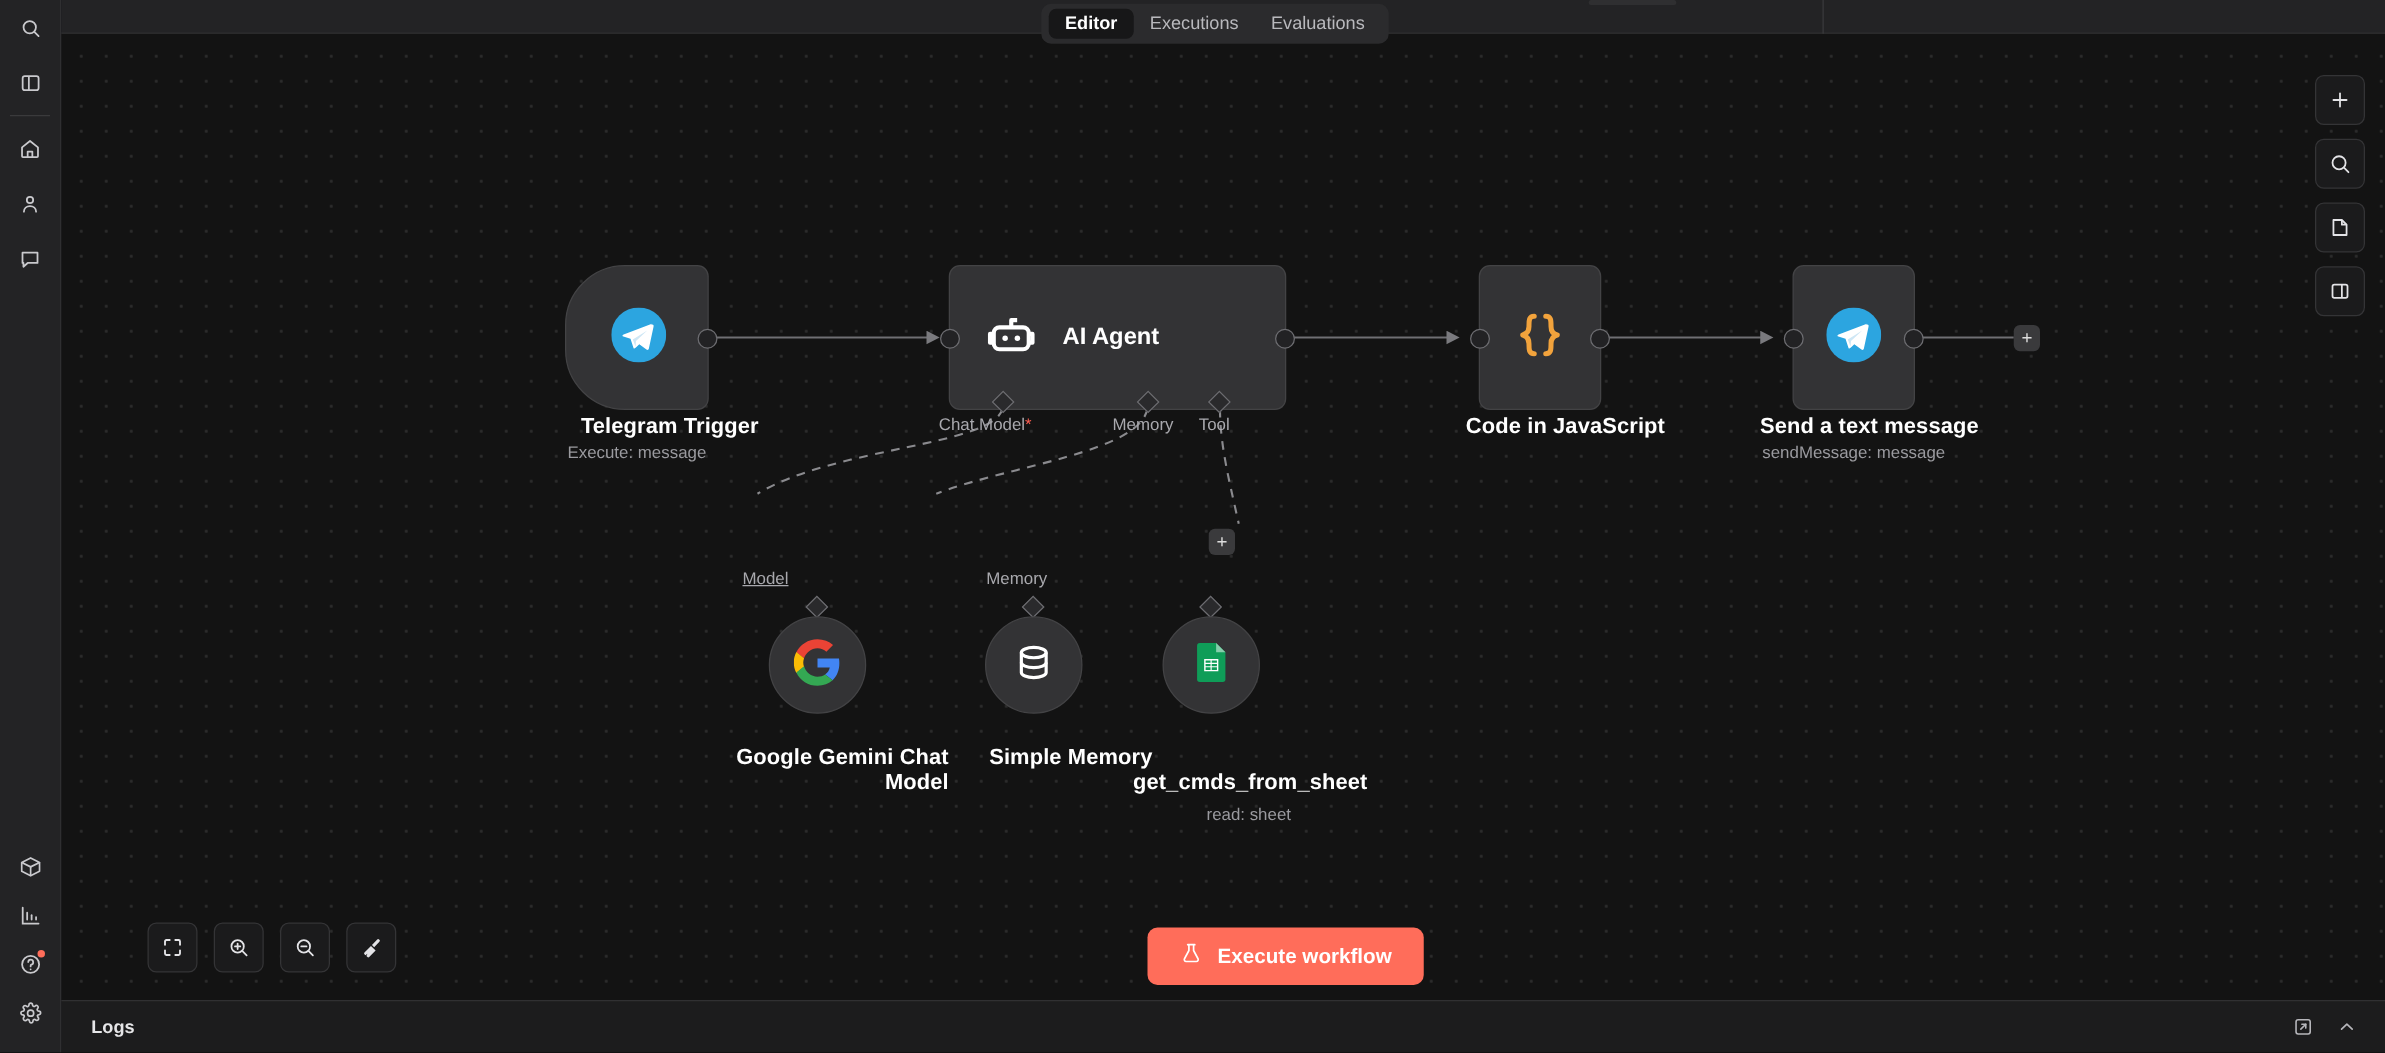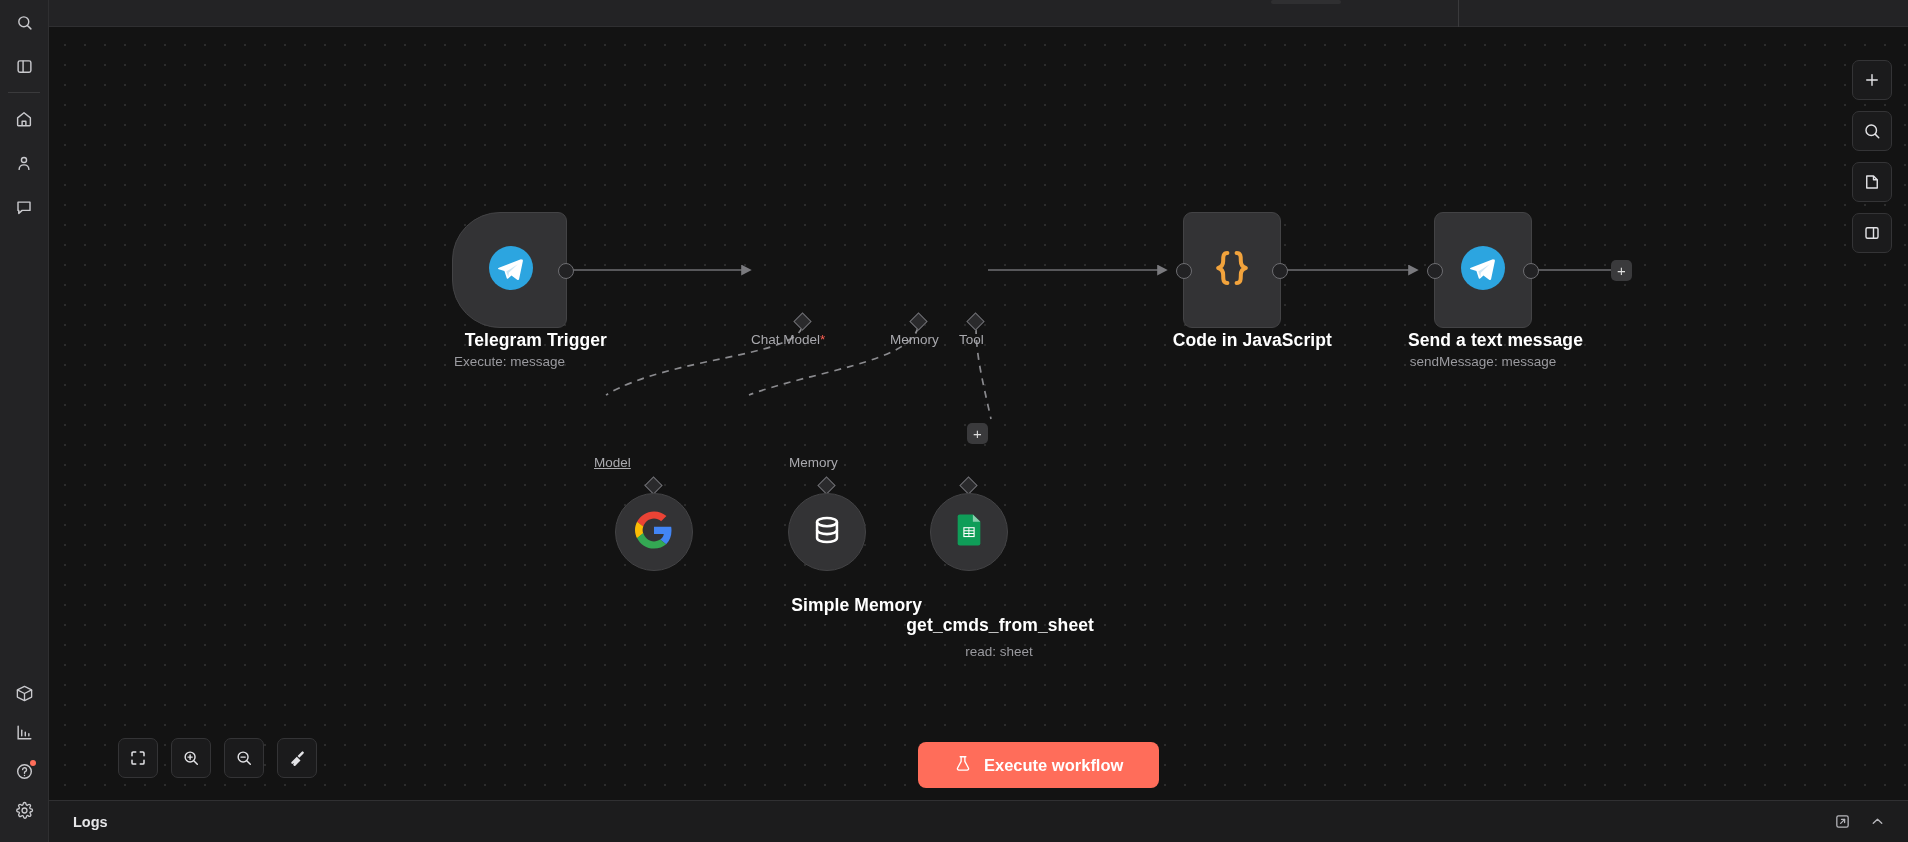--- a/index.html
+++ b/index.html
@@ -157,21 +157,21 @@
   .zt-btn {
     width: 40px; height: 40px; border-radius: 7px;
     background: #1b1b1c; border: 1px solid #343436;
     display: flex; align-items: center; justify-content: center;
     box-sizing: border-box; cursor: pointer;
   }
 
   
   #execute-btn {
     position: absolute; left: 869px; bottom: 54px;
-    height: 46px; padding: 0 36px;
+    height: 46px; padding: 0 26px;
     background: #ff6d5a; border-radius: 8px;
     display: flex; align-items: center; gap: 12px;
     color: #ffffff; font-size: 16.5px; font-weight: 600;
     cursor: pointer; border: none; z-index: 20;
   }
 
   
   #logs-bar {
     position: absolute; left: 49px; bottom: 0; right: 0; height: 42px;
     background: #1c1c1d;
@@ -278,20 +278,25 @@
         </span>
       </div>
     </div>
   </div>
 
   <div id="topbar">
     <div id="topbar-ghost"></div>
     <div id="topbar-sep"></div>
   </div>
 
+  <div id="tabs">
+    <div class="tab active">Editor</div>
+    <div class="tab">Executions</div>
+    <div class="tab">Evaluations</div>
+  </div>
 
   <div id="canvas">
 
     <svg width="1859" height="815" style="position:absolute;left:0;top:0;pointer-events:none;">
       <defs>
         <marker id="arrow" markerWidth="7" markerHeight="7" refX="4.6" refY="3.2" orient="auto">
           <path d="M0,0 L6.2,3.2 L0,6.4 z" fill="#7a7a7e"></path>
         </marker>
       </defs>
 
@@ -320,20 +325,35 @@
           <circle cx="24" cy="24" r="24" fill="#2CA5E0"></circle>
           <path d="M35.5 14.2 10.8 23.6c-1.3.5-1.3 1.5-.2 1.8l6.2 1.9 2.4 7.3c.3.8.2 1.1 1 1.1.6 0 .9-.3 1.3-.7l3-2.9 6.2 4.6c1.1.6 1.9.3 2.2-1.1l4-18.9c.4-1.7-.7-2.5-2.4-1.5z" fill="#fff"></path>
           <path d="M18.8 27.9 31.4 20l-9.8 9.2-.4 4.8z" fill="#cfe7f5"></path>
         </svg>
       </span>
       <span class="port" style="right:-8px; top:50px;"></span>
     </div>
     <div class="node-title" style="left:363px; top:303px; width:195px;">Telegram Trigger</div>
     <div class="node-sub" style="left:363px; top:327px; width:195px;">Execute: message</div>
 
+    <div class="node" style="left:710px; top:185px; width:270px; height:116px;">
+      <span style="margin-left:28px;">
+        <svg width="42" height="42" viewBox="0 0 24 24" fill="none" stroke="#ffffff" stroke-width="1.9" stroke-linejoin="round">
+          <rect x="4" y="8.5" width="16" height="10" rx="2.6"></rect>
+          <path d="M12 8.5V5.2h2.7"></path>
+          <path d="M4 11.5H2.3v4H4"></path>
+            <path d="M20 11.5h1.7v4H20"></path>
+          <circle cx="9.2" cy="13.5" r="1.25" fill="#ffffff" stroke="none"></circle>
+          <circle cx="14.8" cy="13.5" r="1.25" fill="#ffffff" stroke="none"></circle>
+        </svg>
+      </span>
+      <span style="margin-left:20px; color:#ffffff; font-size:19px; font-weight:700;">AI Agent</span>
+      <span class="port" style="left:-8px; top:50px;"></span>
+      <span class="port" style="right:-8px; top:50px;"></span>
+    </div>
 
     <div class="diamond" style="left:747px; top:288px;"></div>
     <div class="conn-label" style="left:702px; top:305px;">
       <span>Chat Model</span><span class="req">*</span>
     </div>
 
     <div class="diamond" style="left:863px; top:288px;"></div>
     <div class="conn-label" style="left:841px; top:305px;">Memory</div>
 
     <div class="diamond" style="left:920px; top:288px;"></div>
@@ -374,20 +394,21 @@
     <div class="subnode" style="left:566px; top:466px;">
       <span>
         <svg width="38" height="38" viewBox="0 0 48 48">
           <path fill="#EA4335" d="M24 9.5c3.5 0 6.6 1.2 9 3.6l6.7-6.7C35.6 2.6 30.2.5 24 .5 14.6.5 6.5 5.9 2.6 13.7l7.8 6.1C12.3 14 17.6 9.5 24 9.5z"></path>
           <path fill="#4285F4" d="M46.1 24.6c0-1.6-.1-3.1-.4-4.6H24v9.1h12.4c-.5 2.9-2.2 5.4-4.7 7l7.6 5.9c4.4-4.1 6.8-10.1 6.8-17.4z"></path>
           <path fill="#FBBC05" d="M10.4 28.4c-.5-1.4-.8-2.9-.8-4.4s.3-3 .8-4.4l-7.8-6.1C1 16.6 0 20.2 0 24s1 7.4 2.6 10.5l7.8-6.1z"></path>
           <path fill="#34A853" d="M24 47.5c6.2 0 11.5-2 15.3-5.5l-7.6-5.9c-2.1 1.4-4.8 2.3-7.7 2.3-6.4 0-11.7-4.5-13.6-10.5l-7.8 6.1C6.5 42.1 14.6 47.5 24 47.5z"></path>
         </svg>
       </span>
     </div>
+    <div class="node-title" style="left:500px; top:568px; width:210px;">Google Gemini Chat Model</div>
 
     <div class="conn-label" style="left:740px; top:428px;">Memory</div>
     <div class="diamond" style="left:771px; top:452px;"></div>
     <div class="subnode" style="left:739px; top:466px;">
       <span>
         <svg width="34" height="34" viewBox="0 0 24 24" fill="none" stroke="#ffffff" stroke-width="1.8">
           <ellipse cx="12" cy="6.4" rx="7" ry="2.9"></ellipse>
           <path d="M5 6.4v11.2c0 1.6 3.1 2.9 7 2.9s7-1.3 7-2.9V6.4"></path>
           <path d="M5 12c0 1.6 3.1 2.9 7 2.9s7-1.3 7-2.9"></path>
         </svg>

